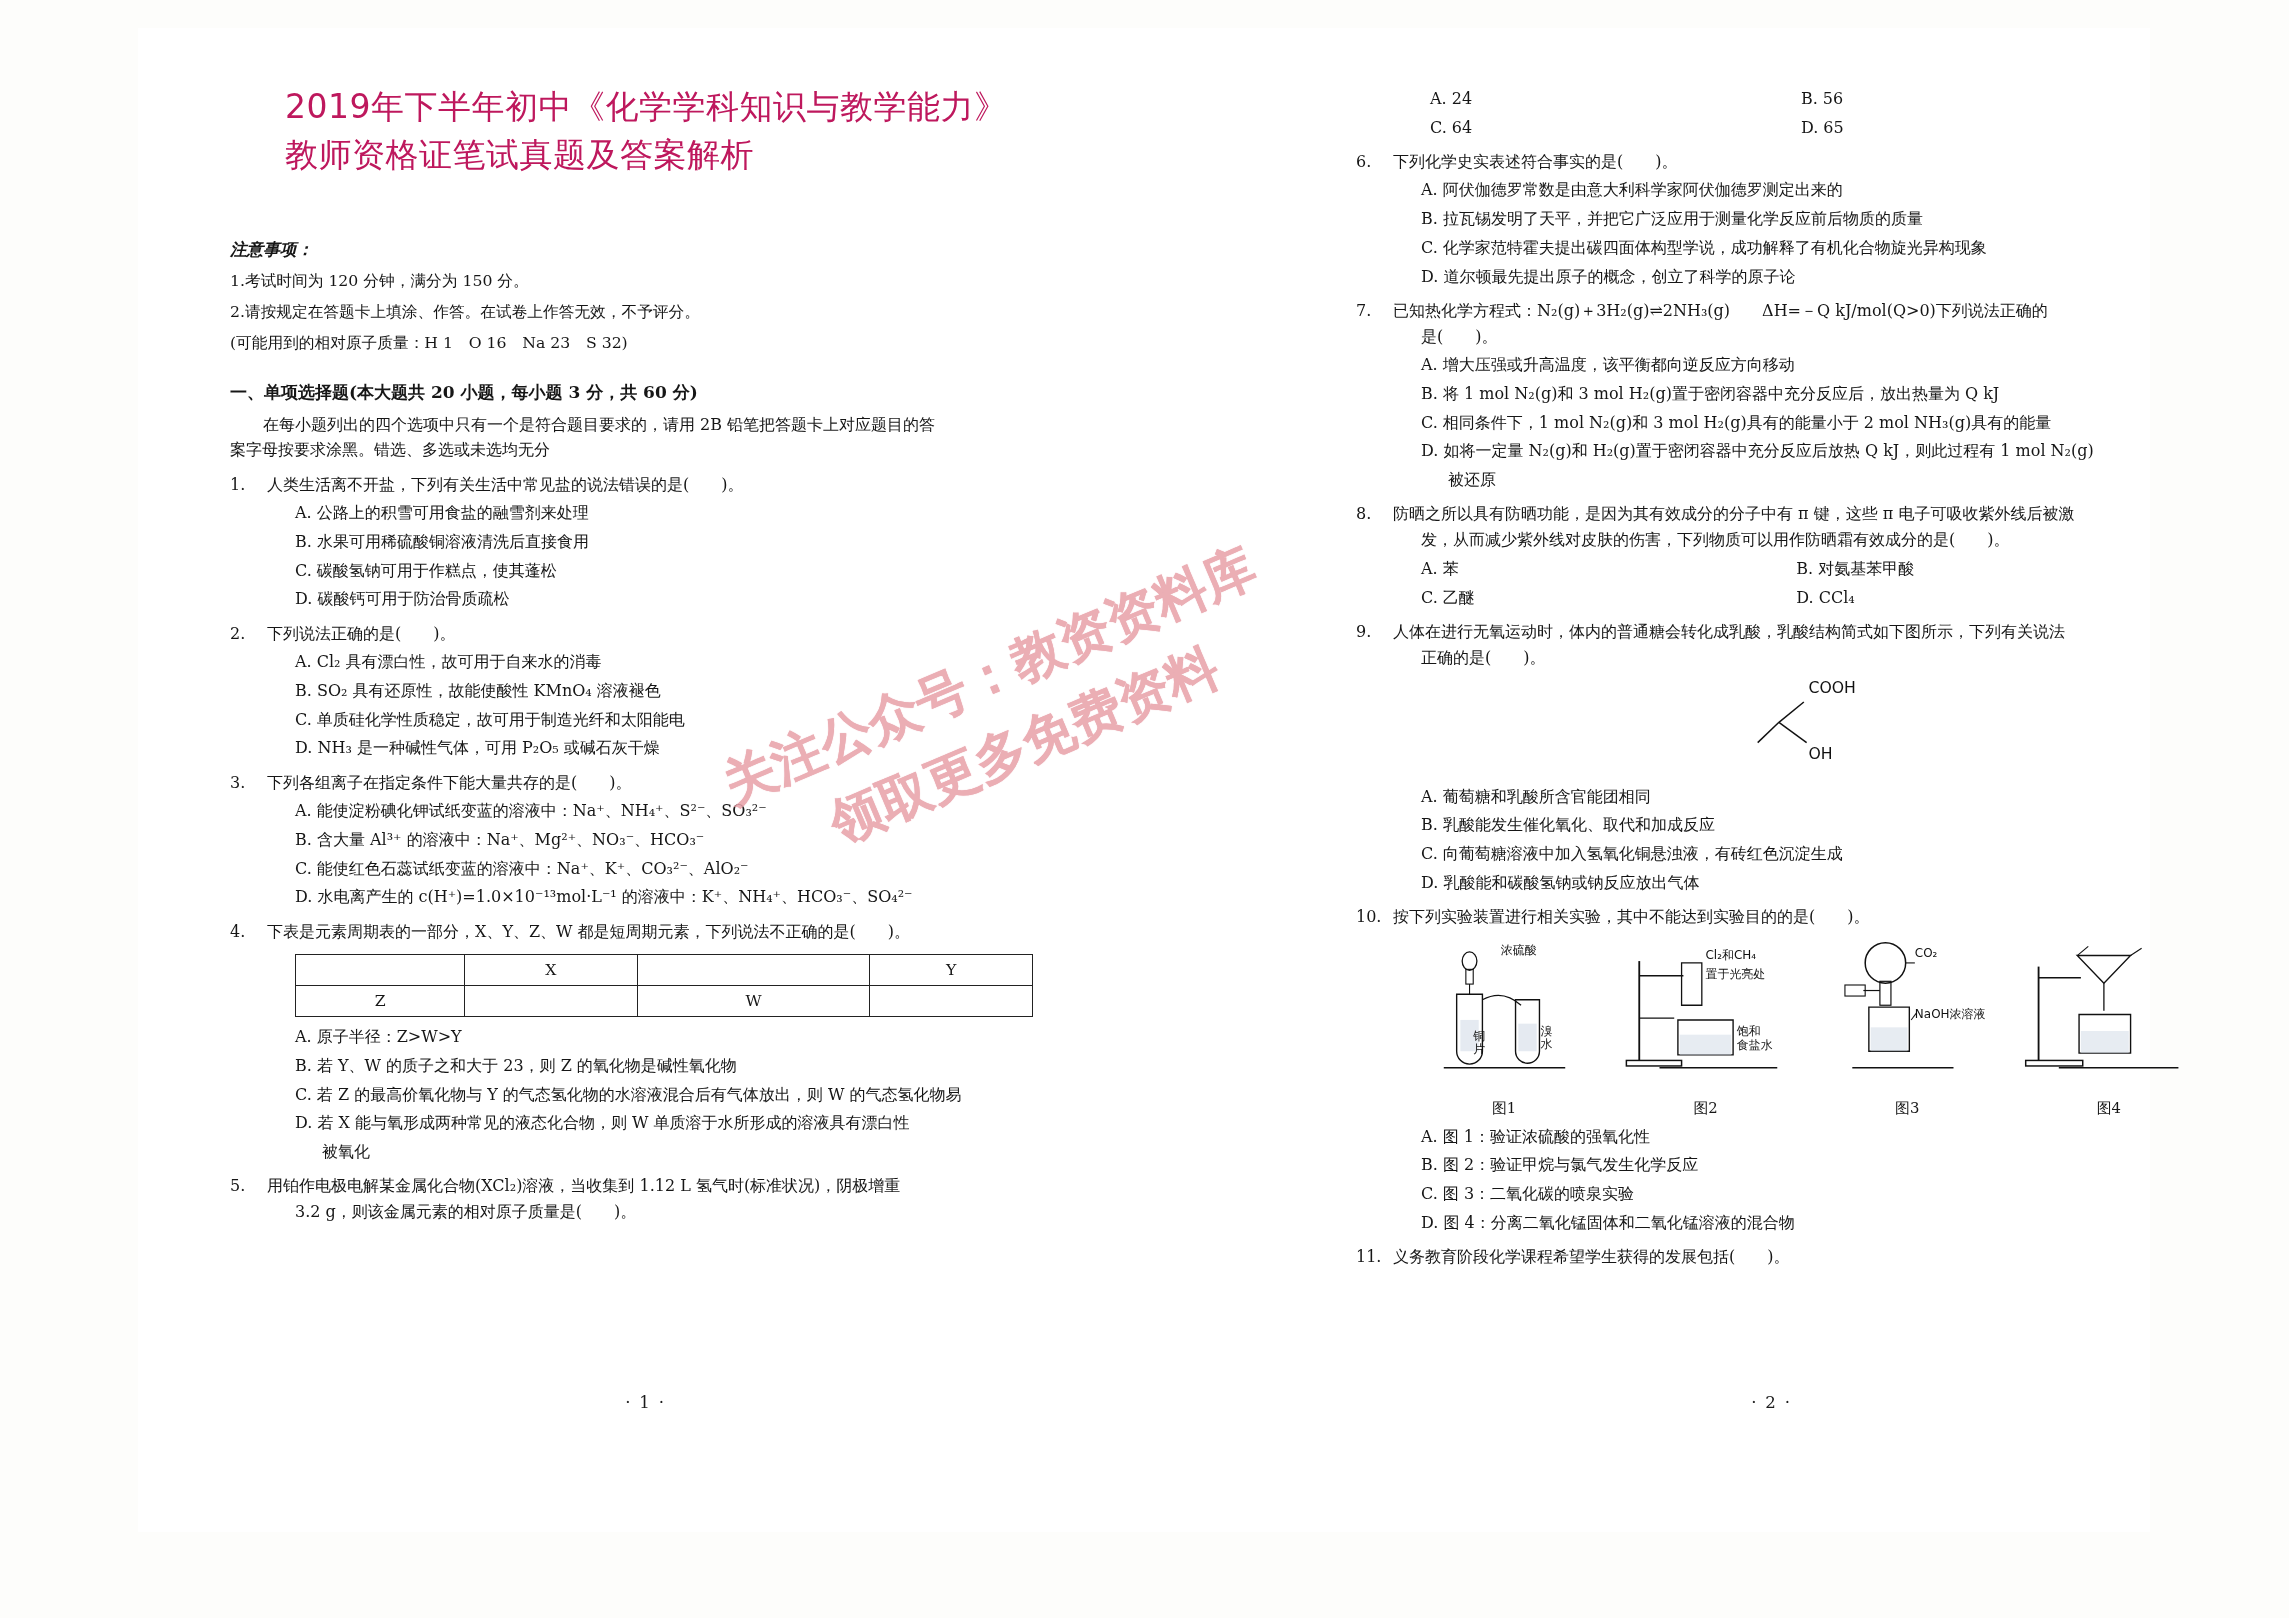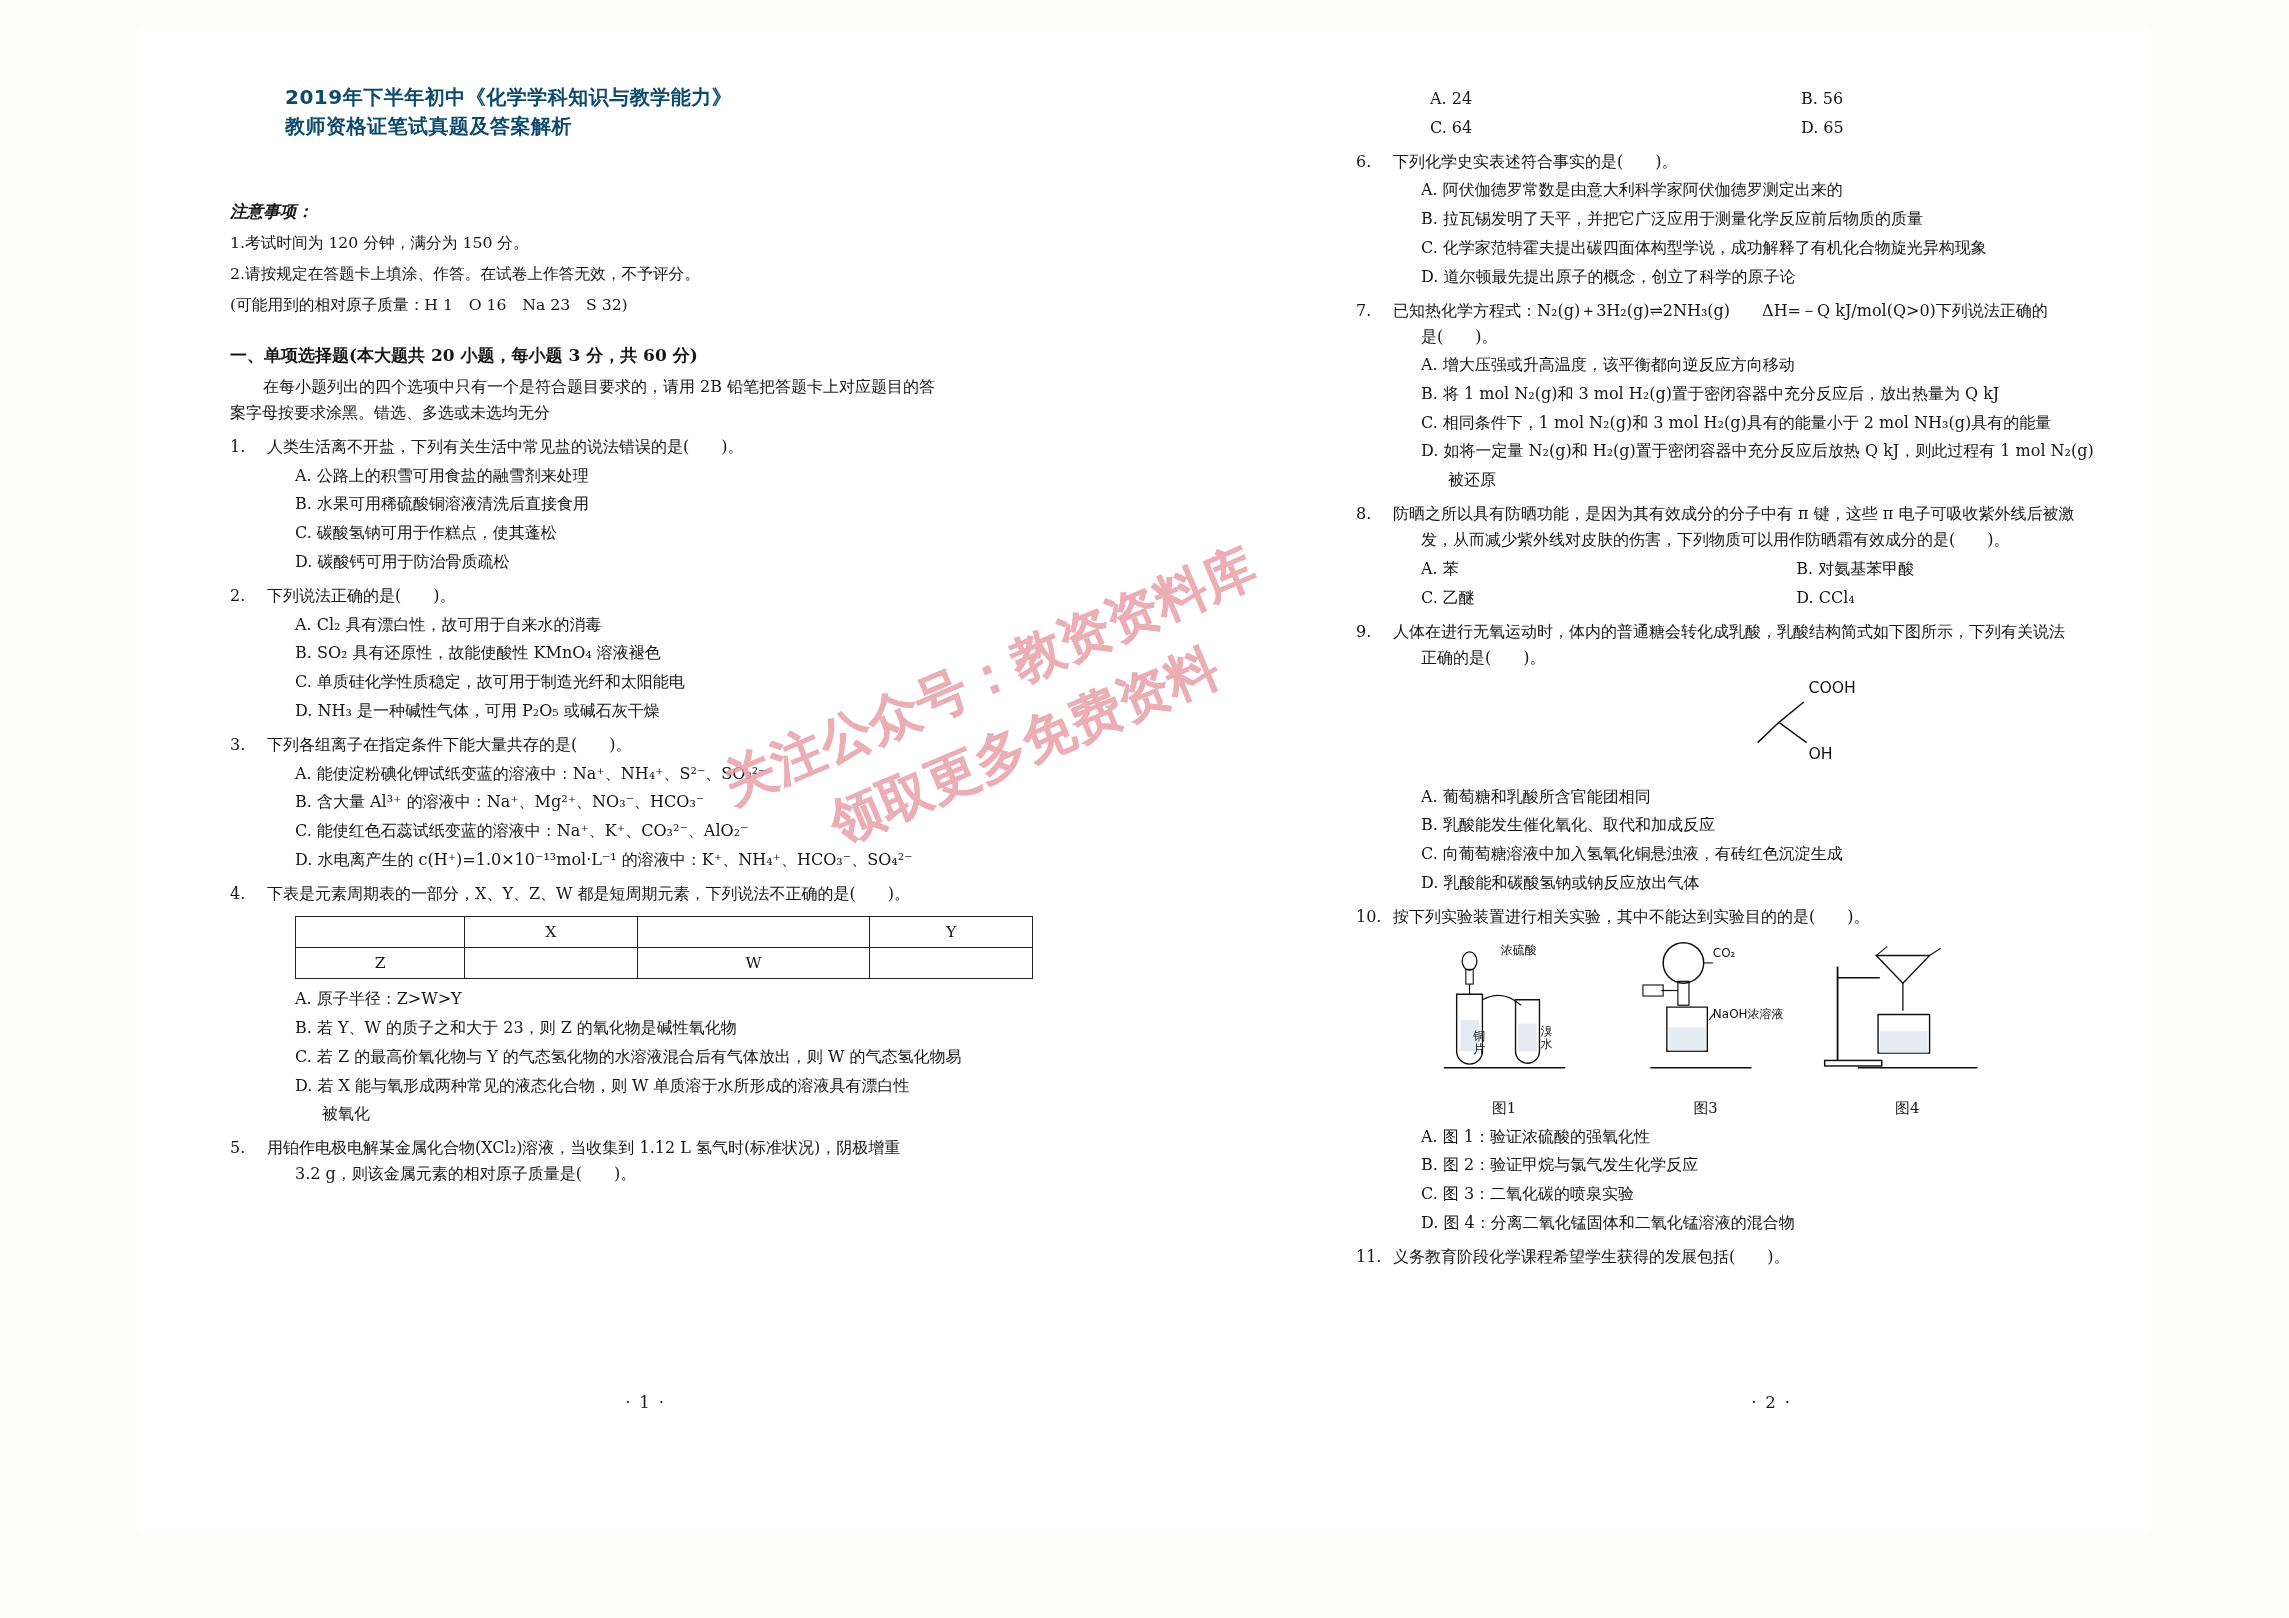--- a/index.html
+++ b/index.html
@@ -35,25 +35,25 @@
     top: 55px;
     font-size: 16px;
     line-height: 1.62;
     color: #161616;
   }
   .col-left { left: 92px; width: 831px; }
   .col-right { left: 1218px; width: 831px; }
 
   .doc-title {
     font-family: "DejaVu Sans", "Liberation Sans", sans-serif;
-    font-weight: bold;
-    font-size: 20px;
+    font-weight: normal;
+    font-size: 33px;
     line-height: 1.45;
     margin: 0 0 0 55px;
-    color: #0c4a6e;
+    color: #be185d;
     letter-spacing: 0.5px;
   }
   .notice-head {
     font-weight: bold;
     margin-top: 57px;
     font-size: 16.6px;
     font-style: italic;
   }
   .notice-line { font-size: 15.7px; margin-top: 5.5px; }
 
@@ -339,20 +339,40 @@
 
               <path d="M112 66 h26 v56 a13 13 0 0 1 -26 0 z" fill="none" stroke="#111" stroke-width="1.5"></path>
               <rect x="115" y="92" width="20" height="30" fill="#cfd9e6" opacity="0.55"></rect>
               <text x="139" y="104" class="fig-label">溴</text>
               <text x="139" y="118" class="fig-label">水</text>
               <line x1="34" y1="140" x2="166" y2="140" stroke="#111" stroke-width="1.6"></line>
             </svg>
             <div class="caption">图1</div>
           </div>
 
+          <div class="fig">
+            <svg width="185" height="138" viewBox="0 0 200 150" style="font-size:17.5px">
+
+              <line x1="28" y1="24" x2="28" y2="132" stroke="#111" stroke-width="2"></line>
+              <rect x="14" y="132" width="60" height="6" fill="none" stroke="#111" stroke-width="1.6"></rect>
+              <line x1="28" y1="40" x2="76" y2="40" stroke="#111" stroke-width="1.6"></line>
+              <line x1="28" y1="86" x2="66" y2="86" stroke="#111" stroke-width="1.6"></line>
+
+              <path d="M74 26 h22 v46 h-22 z" fill="none" stroke="#111" stroke-width="1.4"></path>
+              <text x="100" y="22" class="fig-label">Cl₂和CH₄</text>
+              <text x="100" y="42" class="fig-label">置于光亮处</text>
+
+              <path d="M70 88 h60 v38 h-60 z" fill="none" stroke="#111" stroke-width="1.5"></path>
+              <rect x="72" y="104" width="56" height="22" fill="#cfd9e6" opacity="0.5"></rect>
+              <text x="134" y="104" class="fig-label">饱和</text>
+              <text x="134" y="120" class="fig-label">食盐水</text>
+              <line x1="50" y1="140" x2="178" y2="140" stroke="#111" stroke-width="1.6"></line>
+            </svg>
+            <div class="caption">图2</div>
+          </div>
 
           <div class="fig">
             <svg width="185" height="138" viewBox="0 0 200 150" style="font-size:17.5px">
               <circle cx="76" cy="26" r="22" fill="none" stroke="#111" stroke-width="1.6"></circle>
               <rect x="70" y="46" width="12" height="26" fill="none" stroke="#111" stroke-width="1.3"></rect>
               <text x="108" y="20" class="fig-label">CO₂</text>
               <line x1="98" y1="26" x2="108" y2="26" stroke="#111" stroke-width="1.2"></line>
 
               <line x1="52" y1="56" x2="70" y2="56" stroke="#111" stroke-width="1.3"></line>
               <rect x="32" y="50" width="22" height="12" fill="none" stroke="#111" stroke-width="1.2"></rect>

